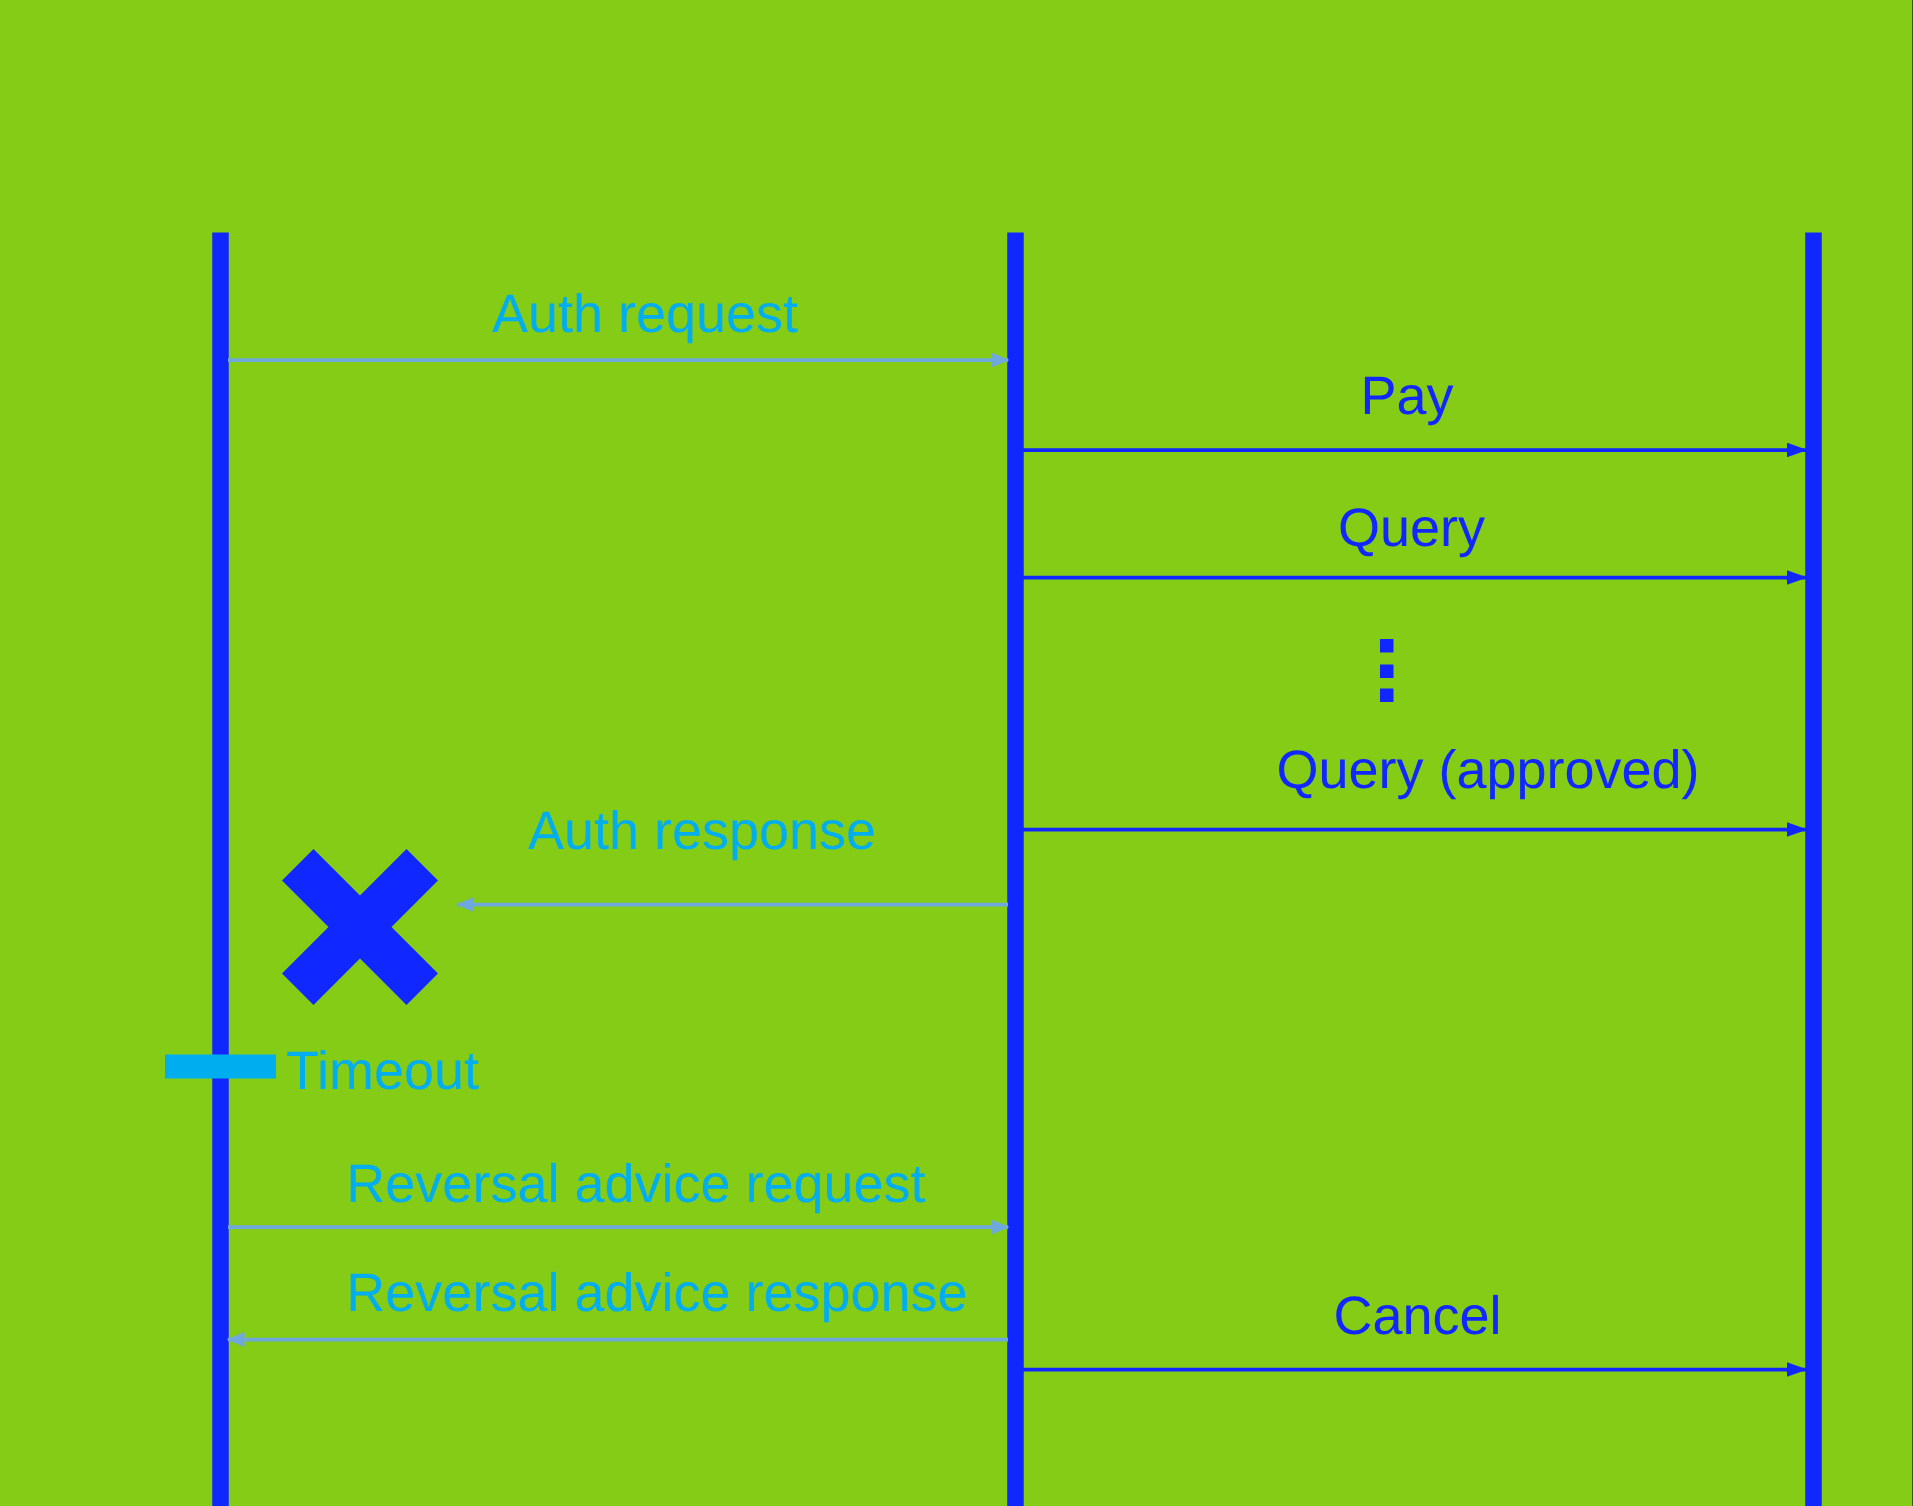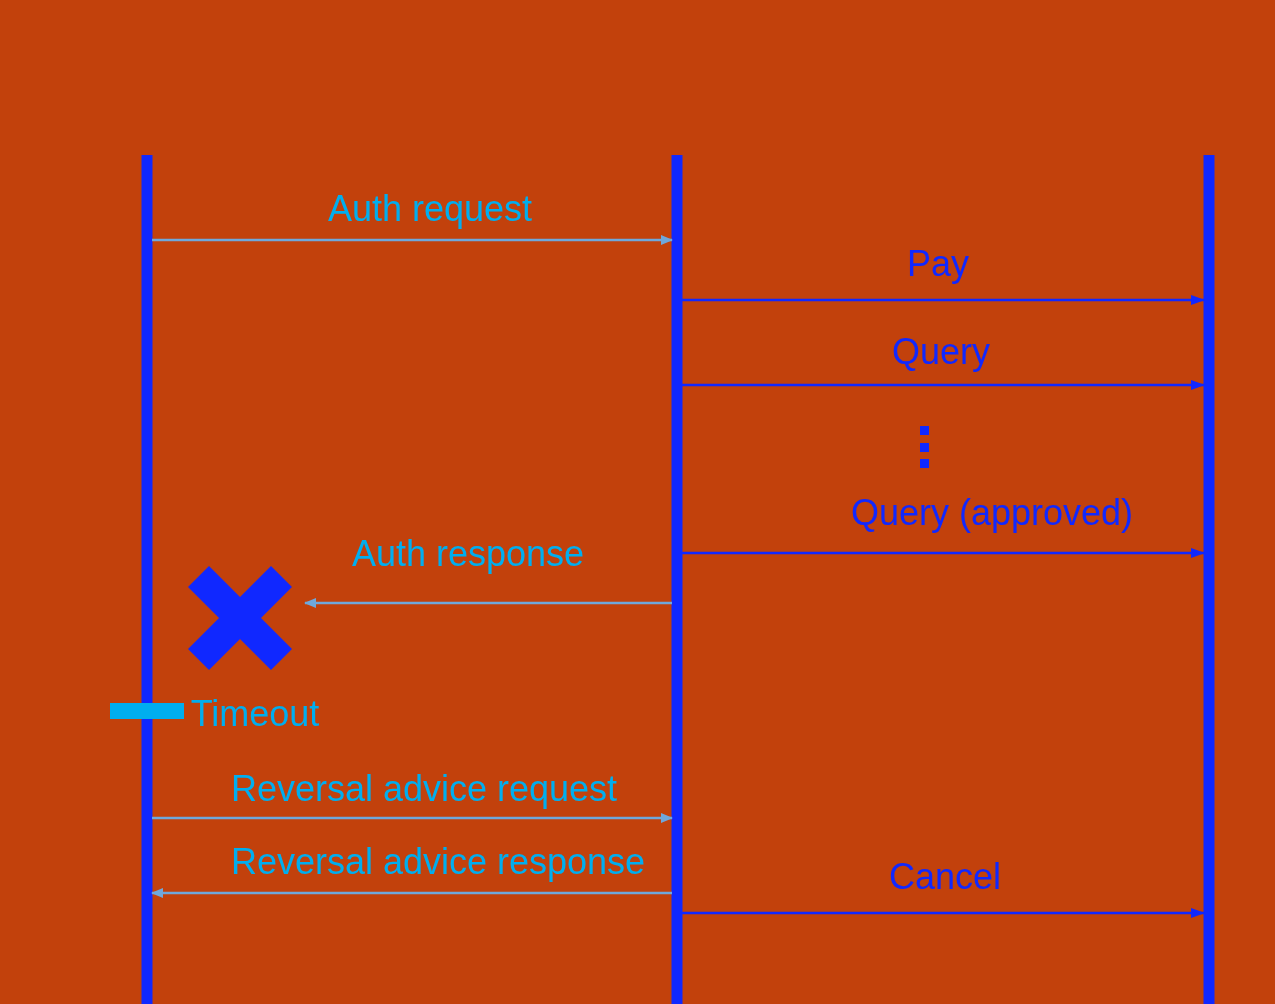--- a/index.html
+++ b/index.html
@@ -5,21 +5,21 @@
 <style>
   html, body {
     margin: 0;
     padding: 0;
     background: #000000;
   }
   #stage {
     position: relative;
     width: 1275px;
     height: 1004px;
-    background: #c2410c;
+    background: #84cc16;
     overflow: hidden;
     font-family: "Liberation Sans", "DejaVu Sans", sans-serif;
   }
   svg#diagram {
     position: absolute;
     left: 0;
     top: 0;
     width: 1275px;
     height: 1004px;
     display: block;

